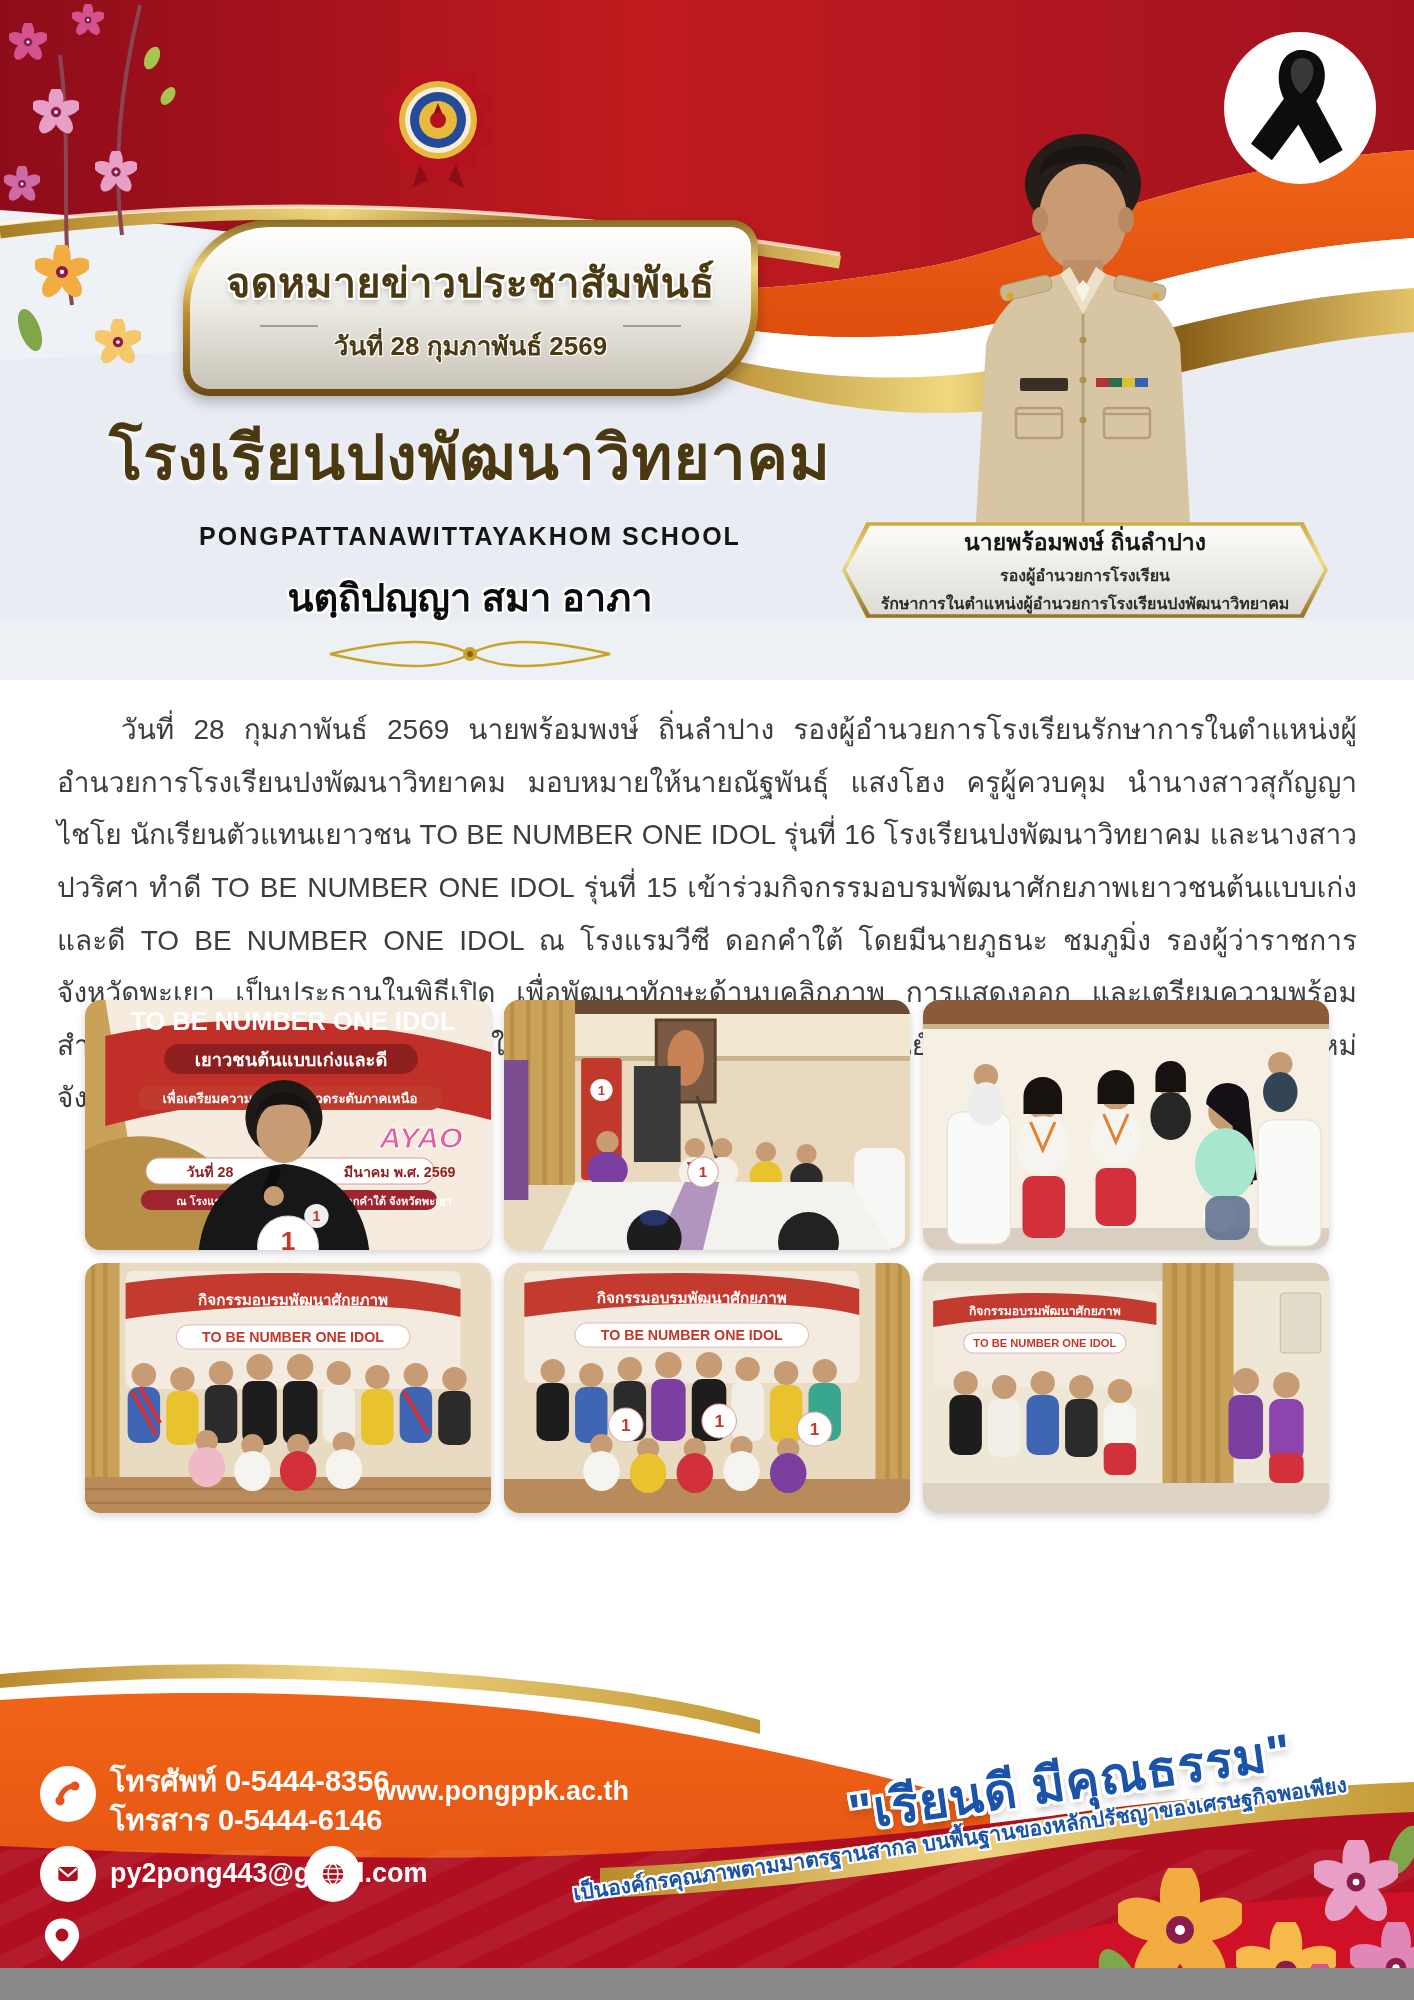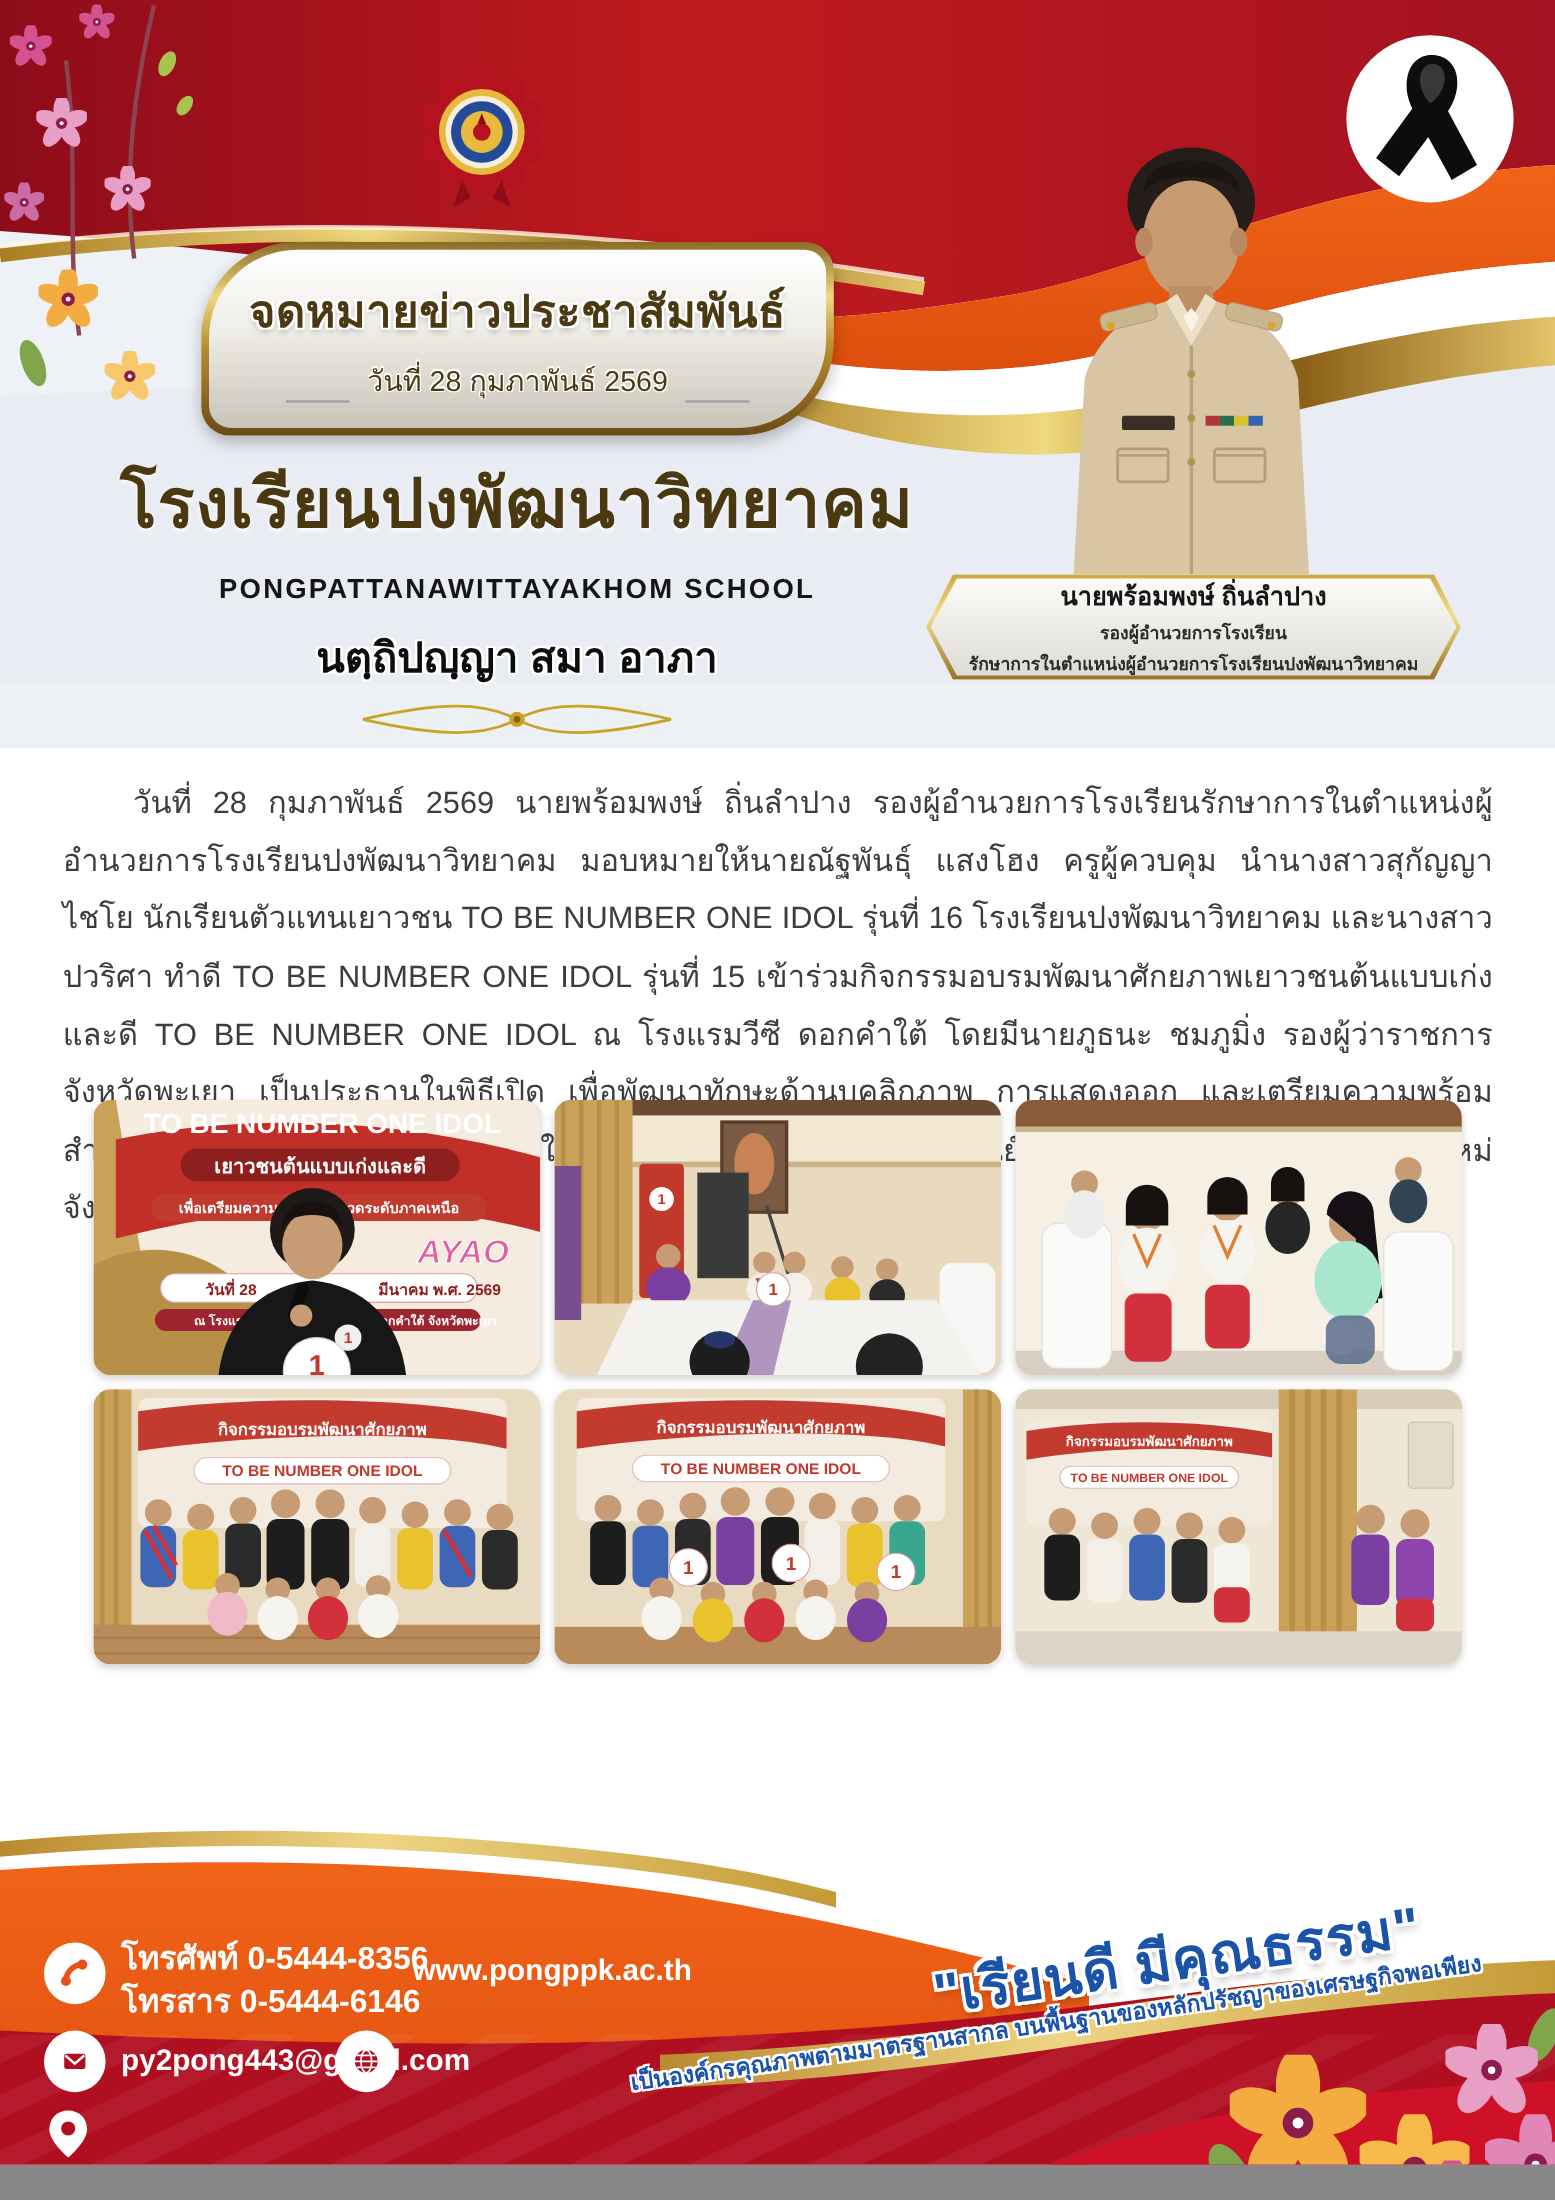--- a/index.html
+++ b/index.html
@@ -11,21 +11,21 @@
   
   .hdr-bg{left:0;top:0;}
   .banner{left:183px;top:220px;width:575px;height:176px;border-radius:86px 26px 86px 26px;
           background:linear-gradient(180deg,#8a6b25,#f0d87e 28%,#b98a2e 55%,#6b4a16);
           padding:7px;box-sizing:border-box;box-shadow:0 6px 14px rgba(0,0,0,.25);}
   .banner-inner{width:100%;height:100%;border-radius:80px 20px 80px 20px;
           background:linear-gradient(180deg,#ffffff,#efede7 45%,#c9c4b8);
           display:flex;flex-direction:column;align-items:center;justify-content:center;}
   .banner-title{font-size:41px;font-weight:800;color:#4a3911;letter-spacing:.5px;
           text-shadow:-2px -2px 0 #fff,2px -2px 0 #fff,-2px 2px 0 #fff,2px 2px 0 #fff,0 4px 6px rgba(0,0,0,.25);}
-  .banner-date{margin-top:10px;display:flex;align-items:flex-end;gap:16px;font-size:26px;font-weight:400;color:#4a3911;
+  .banner-date{margin-top:10px;display:flex;align-items:flex-start;gap:16px;font-size:26px;font-weight:700;color:#4a3911;
           text-shadow:-1px -1px 0 #fff,1px -1px 0 #fff,-1px 1px 0 #fff,1px 1px 0 #fff;}
   .banner-date .rule{width:58px;height:0;border-top:2px solid #9aa0a6;}
 
   .school-block{left:0;top:408px;width:940px;text-align:center;}
   .school-th{font-size:62px;font-weight:800;color:#4a3810;letter-spacing:1px;
           text-shadow:0 3px 4px rgba(255,255,255,.8);}
   .school-en{margin-top:16px;font-size:25px;font-weight:700;color:#151515;letter-spacing:2px;}
   .school-motto{margin-top:16px;font-size:38px;font-weight:700;color:#0d0d0d;
           text-shadow:-2px -2px 0 #fff,2px -2px 0 #fff,-2px 2px 0 #fff,2px 2px 0 #fff;}
   .flourish{margin:4px auto 0;}

